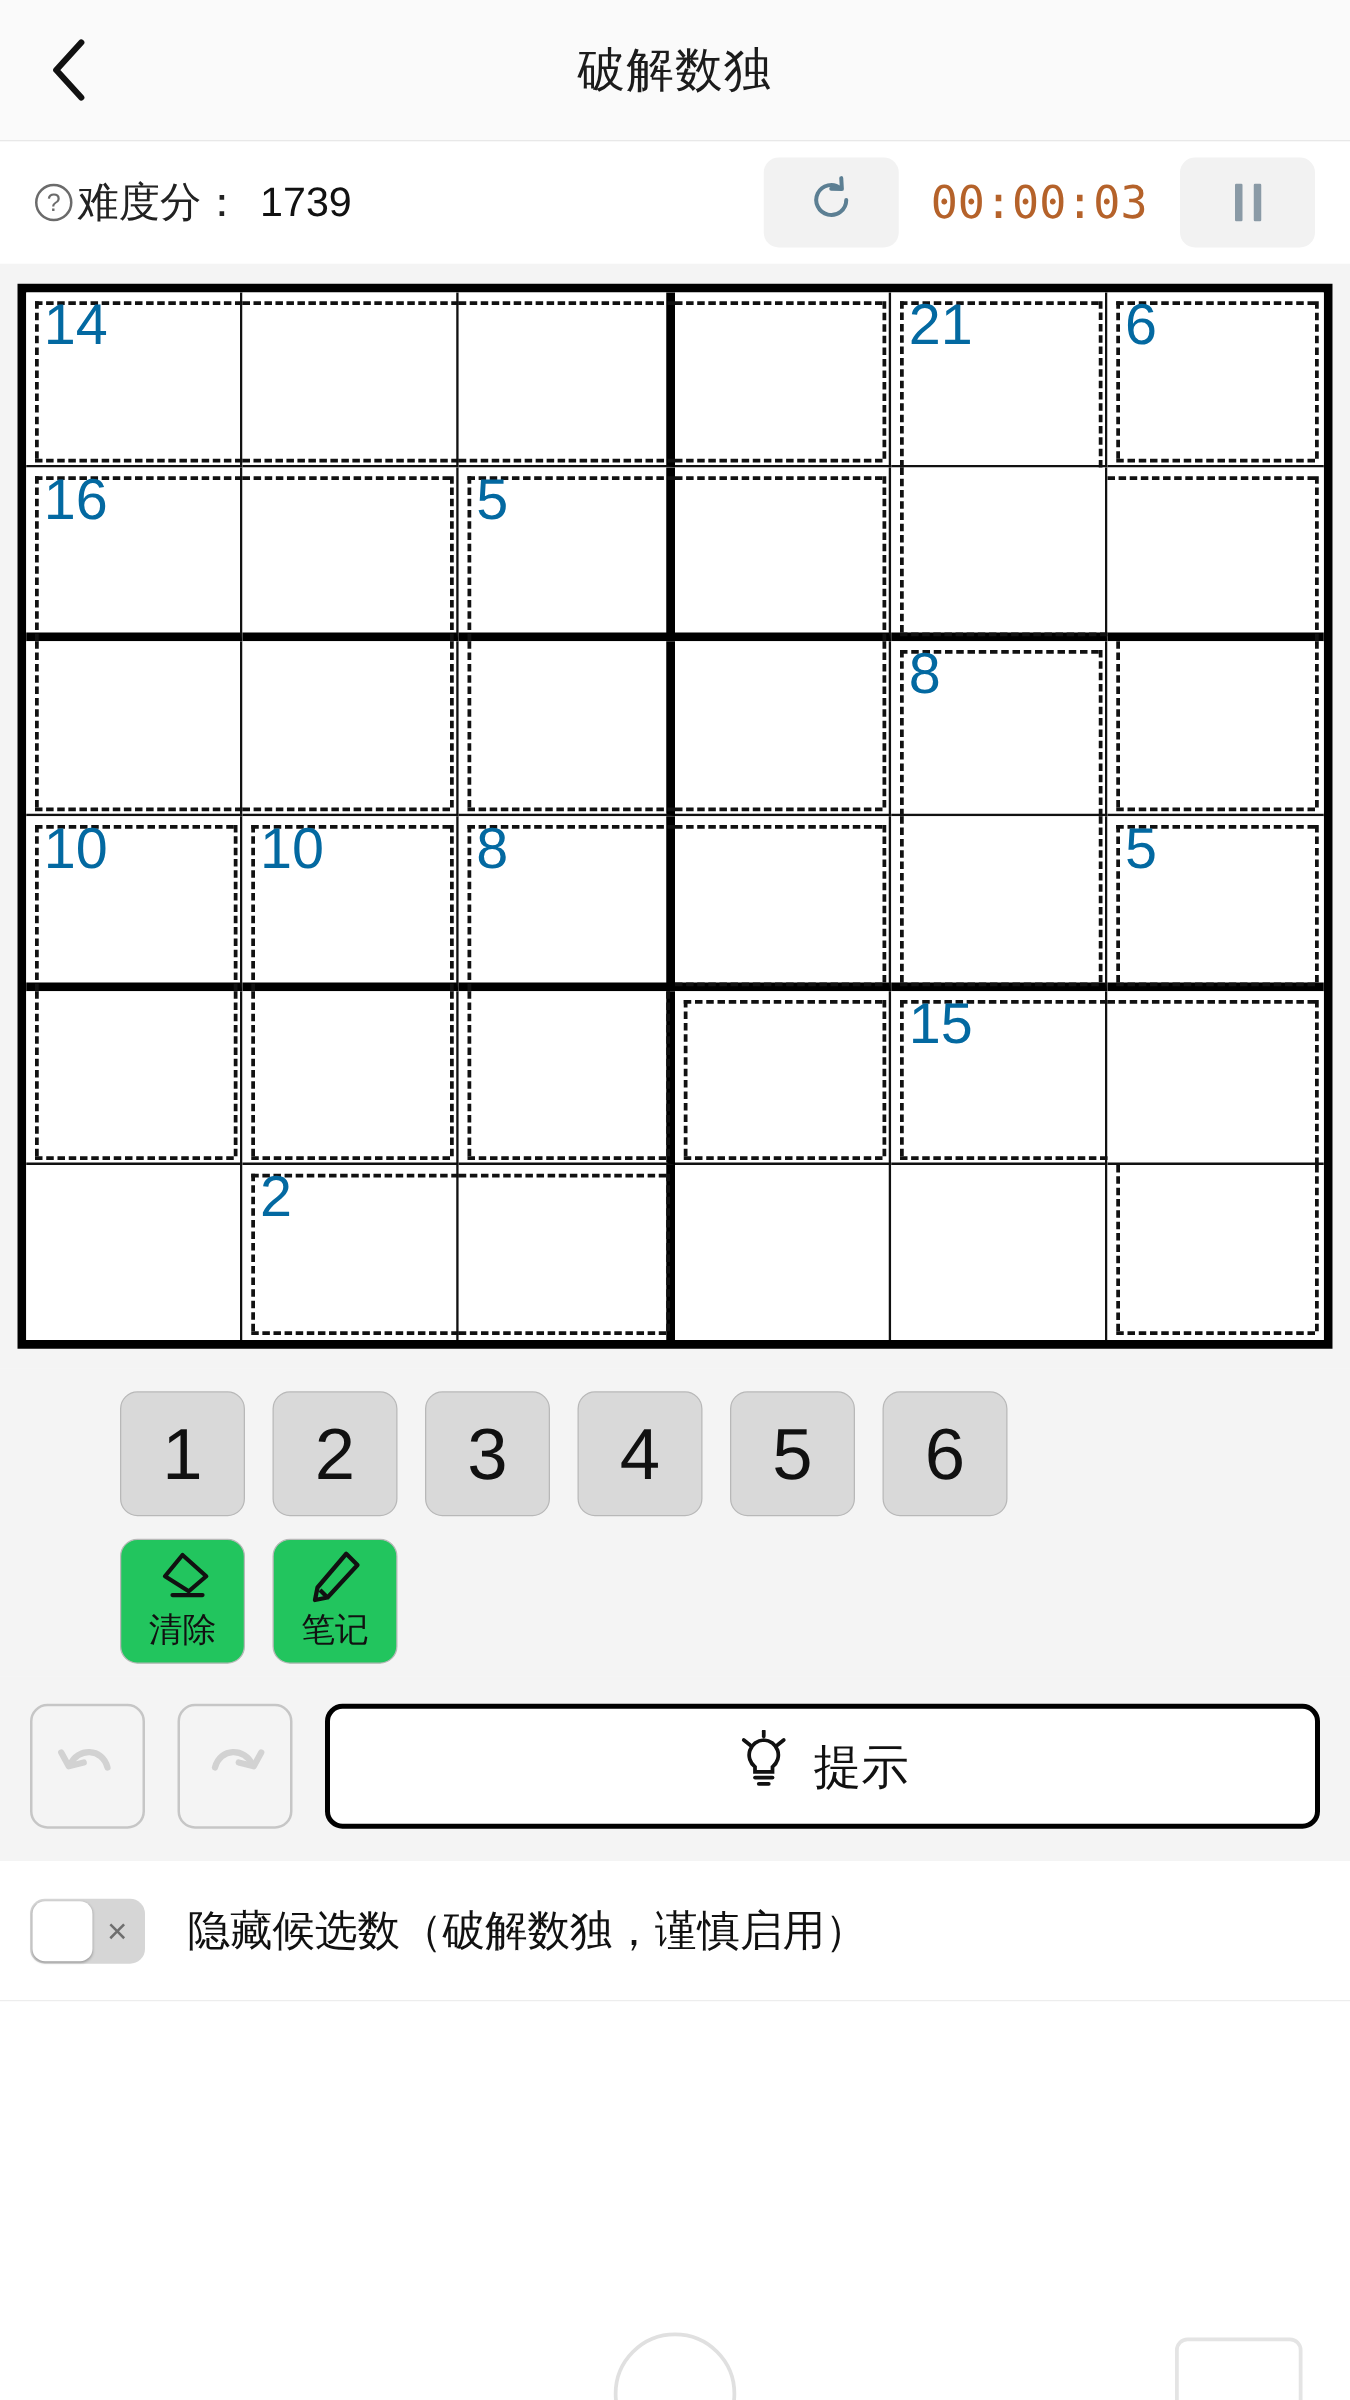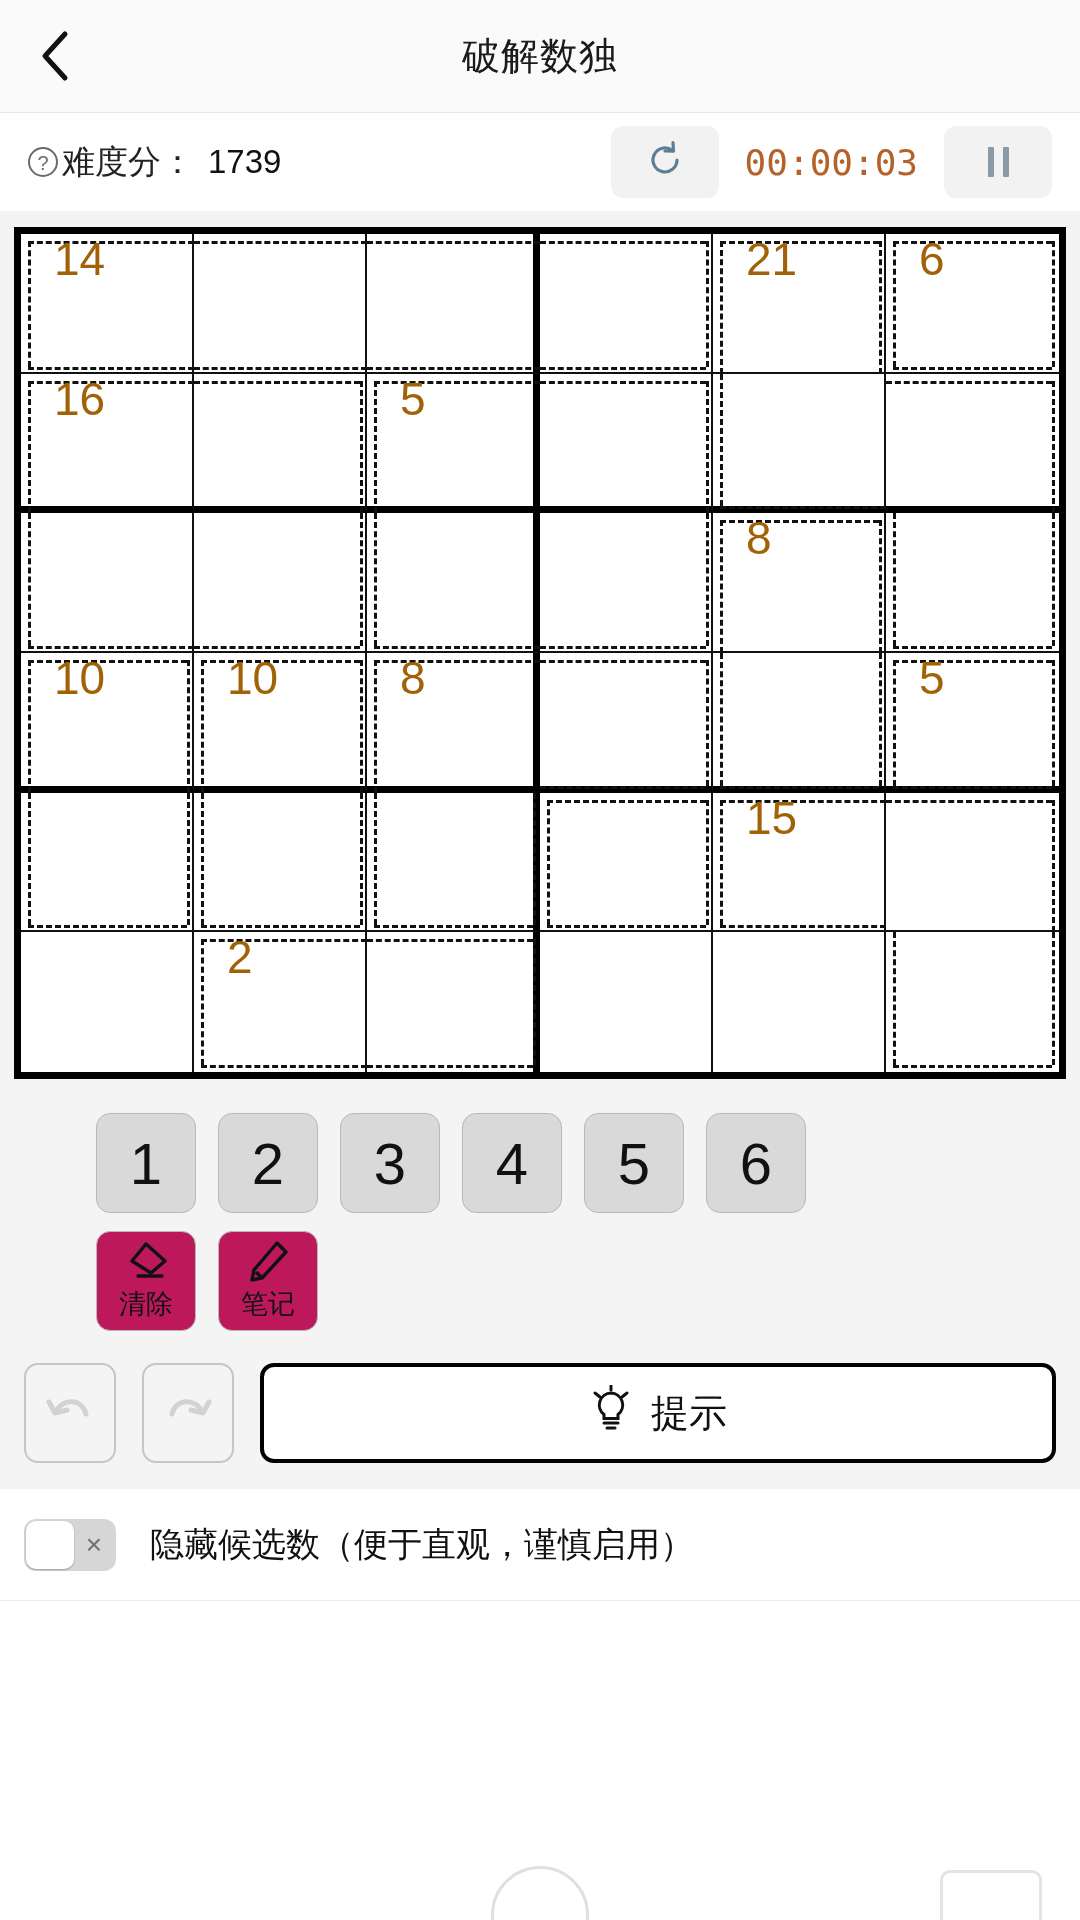--- a/index.html
+++ b/index.html
@@ -136,24 +136,23 @@
   .cage-frame {
     position: absolute;
     pointer-events: none;
     box-sizing: border-box;
   }
   .cage-sum {
     position: absolute;
     top: 2px;
     left: 12px;
     font-size: 46px;
-    color: #a16207;
+    color: #0369a1;
     font-family: "Liberation Sans", sans-serif;
     line-height: 1;
-    margin-left: 19px;
   }
 
   
   #keypad-area {
     background: #f4f4f4;
     padding: 18px 0 10px 0;
     position: relative;
   }
   #keypad-rows {
     margin-left: 96px;
@@ -179,21 +178,21 @@
     box-sizing: border-box;
   }
   #tool-row {
     display: flex;
     gap: 22px;
     margin-top: 18px;
   }
   .tool-key {
     width: 100px;
     height: 100px;
-    background: #be185d;
+    background: #22c55e;
     border: 1px solid #b8b8b8;
     border-radius: 14px;
     display: flex;
     flex-direction: column;
     align-items: center;
     justify-content: center;
     box-sizing: border-box;
   }
   .tool-key .ticon { height: 44px; display:flex; align-items:center; }
   .tool-key .tlabel {
@@ -565,19 +564,19 @@
     </span>
     <span>提示</span>
   </div>
 </div>
 
 <div id="toggle-row">
   <div id="toggle-switch">
     <div id="toggle-knob"></div>
     <span id="toggle-x">×</span>
   </div>
-  <div id="toggle-label">隐藏候选数（便于直观，谨慎启用）</div>
+  <div id="toggle-label">隐藏候选数（破解数独，谨慎启用）</div>
 </div>
 
 <div id="bottom-stub">
   <div id="stub-circle"></div>
   <div id="stub-right"></div>
 </div>
 
 </body></html>

